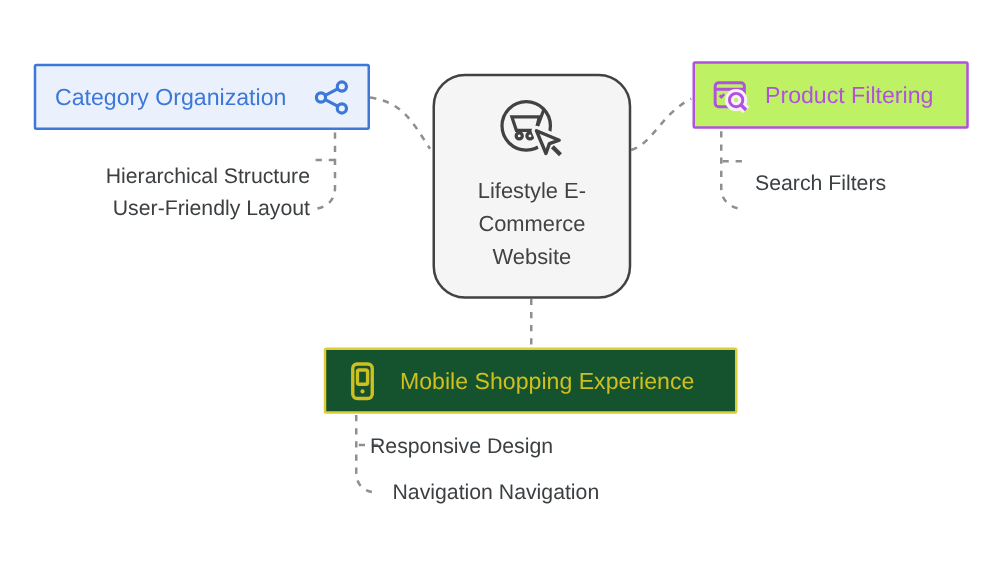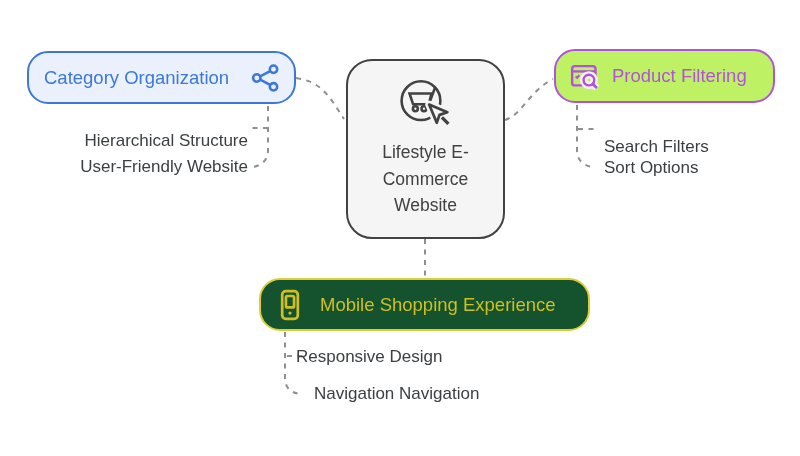--- a/index.html
+++ b/index.html
@@ -6,21 +6,21 @@
   .canvas{
     position:relative;width:800px;height:456px;background:#ffffff;
     font-family:"Liberation Sans", sans-serif;overflow:hidden;
   }
   .connector-layer{position:absolute;left:0;top:0;width:800px;height:456px;pointer-events:none;}
   .connector{fill:none;stroke:#8f8f8f;stroke-width:2;stroke-dasharray:5 5.5;}
   .node{
     position:absolute;display:flex;align-items:center;box-sizing:border-box;
     border:2px solid;cursor:default;
   }
-  .pill{border-radius:21px;font-size:18.5px;font-weight:400;}
+  .pill{border-radius:2px;font-size:18.5px;font-weight:400;}
   .node-category{
     left:27px;top:51px;width:269px;height:53px;
     border-color:#3d78d8;background:#eaf1fc;color:#3d78d8;
     padding:0 12px 0 15px;justify-content:space-between;
   }
   .node-filtering{
     left:554px;top:49px;width:221px;height:54px;
     border-color:#b152dd;background:#bef264;color:#b152dd;
     padding:0 12px 0 11px;gap:10px;
   }
@@ -125,21 +125,20 @@
       <svg width="36" height="36" viewBox="0 0 24 24" fill="none" stroke="#d0bf20" stroke-width="1.8">
         <rect x="6.8" y="2.8" width="10.4" height="18.4" rx="2.4"></rect>
         <rect x="9.3" y="6" width="5.4" height="7.6" rx="1"></rect>
         <circle cx="12" cy="17.4" r="1.1" fill="#d0bf20" stroke="none"></circle>
       </svg>
     </span>
     <span>Mobile Shopping Experience</span>
   </div>
 
   <div class="leaf right-align" style="right:552px;top:119px;margin-top:11px;">Hierarchical Structure</div>
-  <div class="leaf right-align" style="right:552px;top:156px;">User-Friendly Website</div>
+  <div class="leaf right-align" style="right:552px;top:156px;">User-Friendly Layout</div>
 
   <div class="leaf" style="left:604px;top:136px;">Search Filters</div>
-  <div class="leaf" style="left:604px;top:157px;">Sort Options</div>
 
   <div class="leaf" style="left:296px;top:346px;">Responsive Design</div>
   <div class="leaf" style="left:314px;top:383px;">Navigation Navigation</div>
 
 </div>
 
 </body></html>

